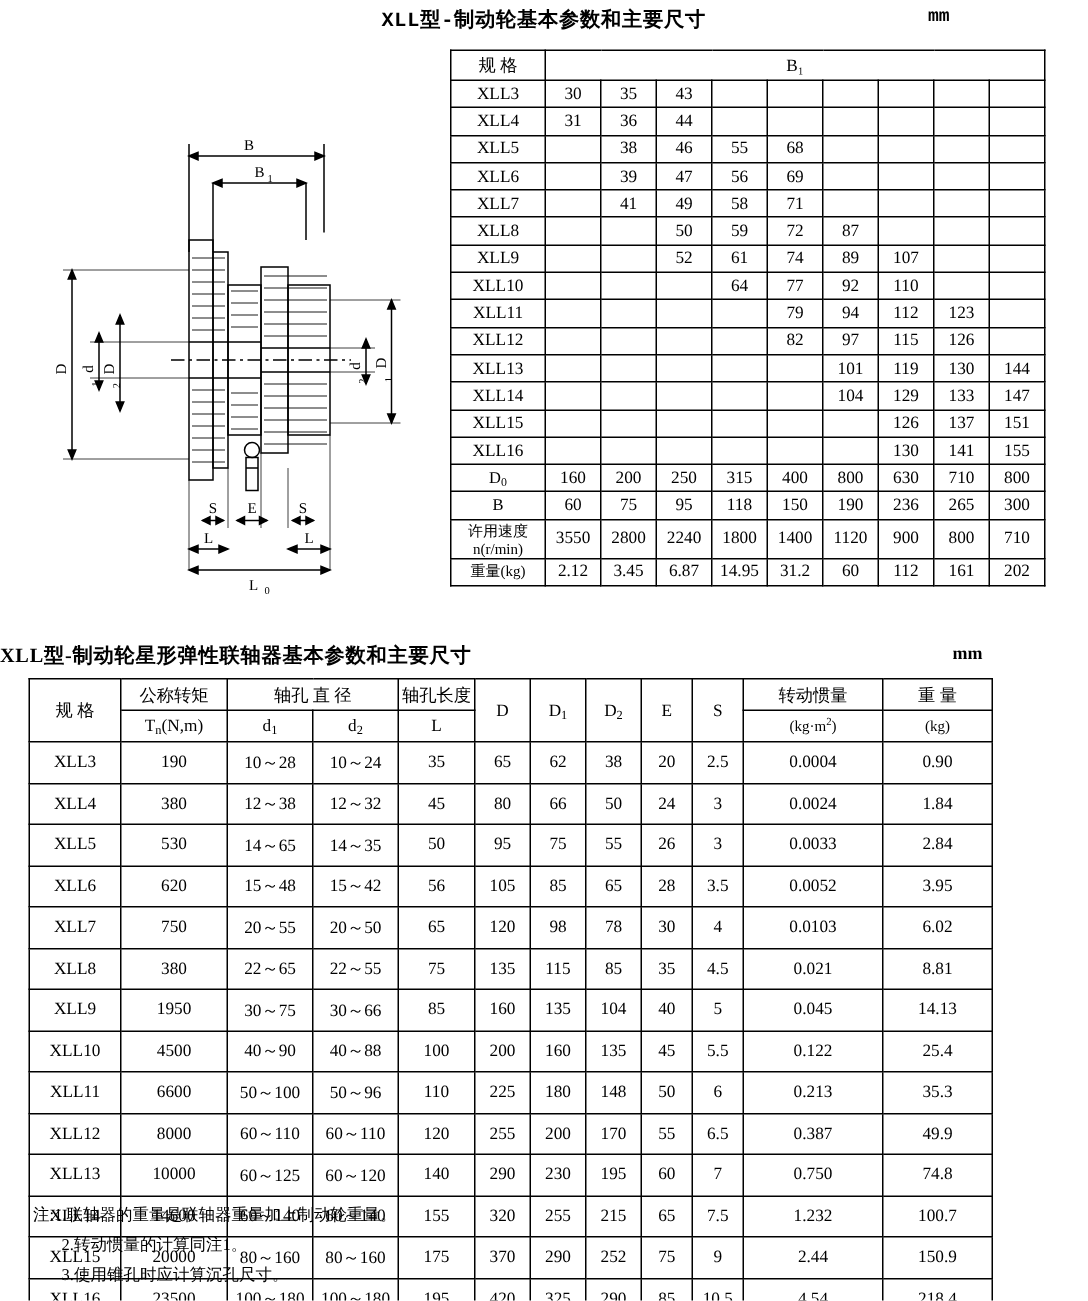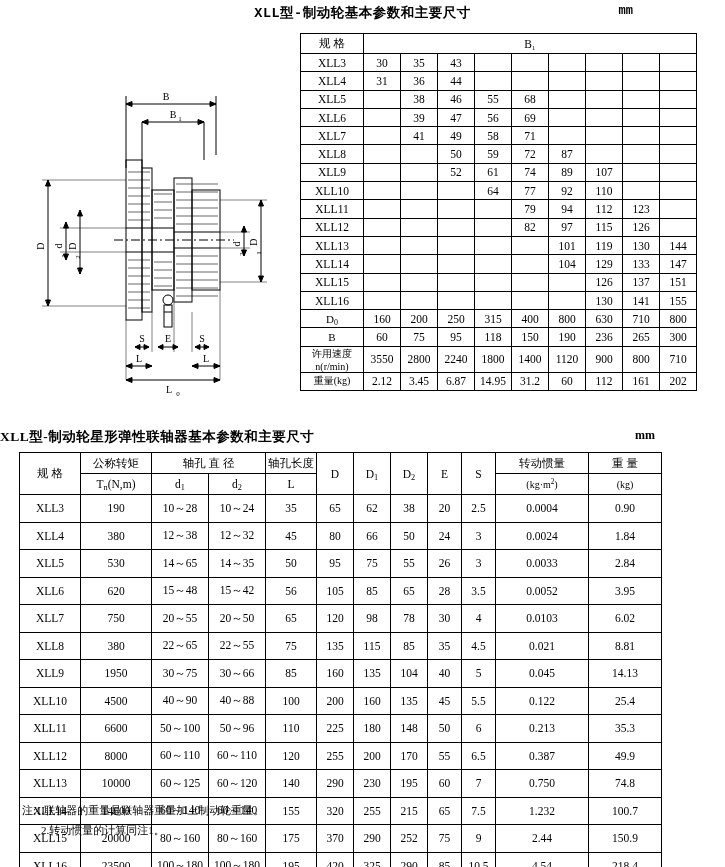--- a/index.html
+++ b/index.html
@@ -695,15 +695,16 @@
             <td>4.54</td>
             <td>218.4</td>
           </tr>
         </tbody>
     </table>
   </div>
 
   <div class="notes">
     <div>注:1.联轴器的重量是联轴器重量加上制动轮重量。</div>
     <div class="ind">2.转动惯量的计算同注1。</div>
+    <div class="ind">3.使用锥孔时应计算沉孔尺寸。</div>
   </div>
 
 </div>
 
 </body></html>

